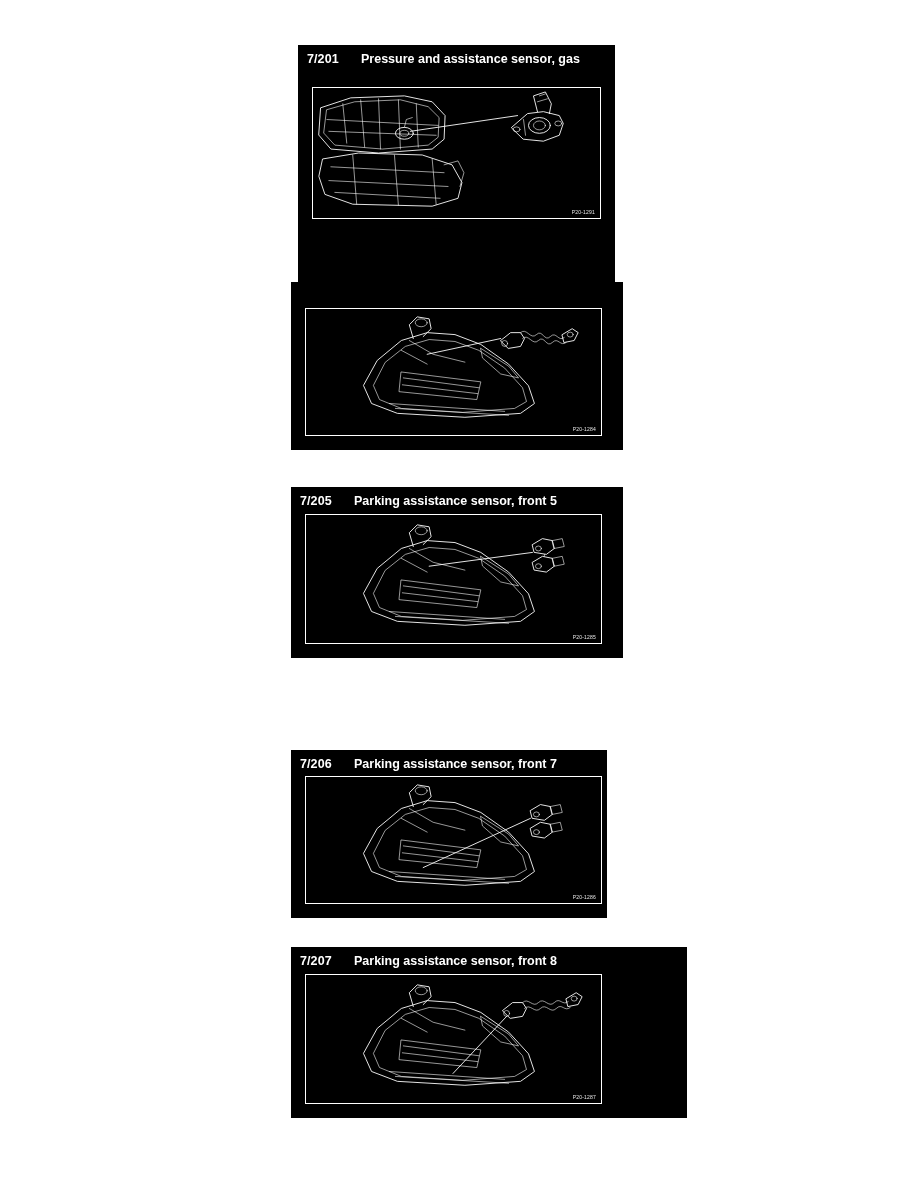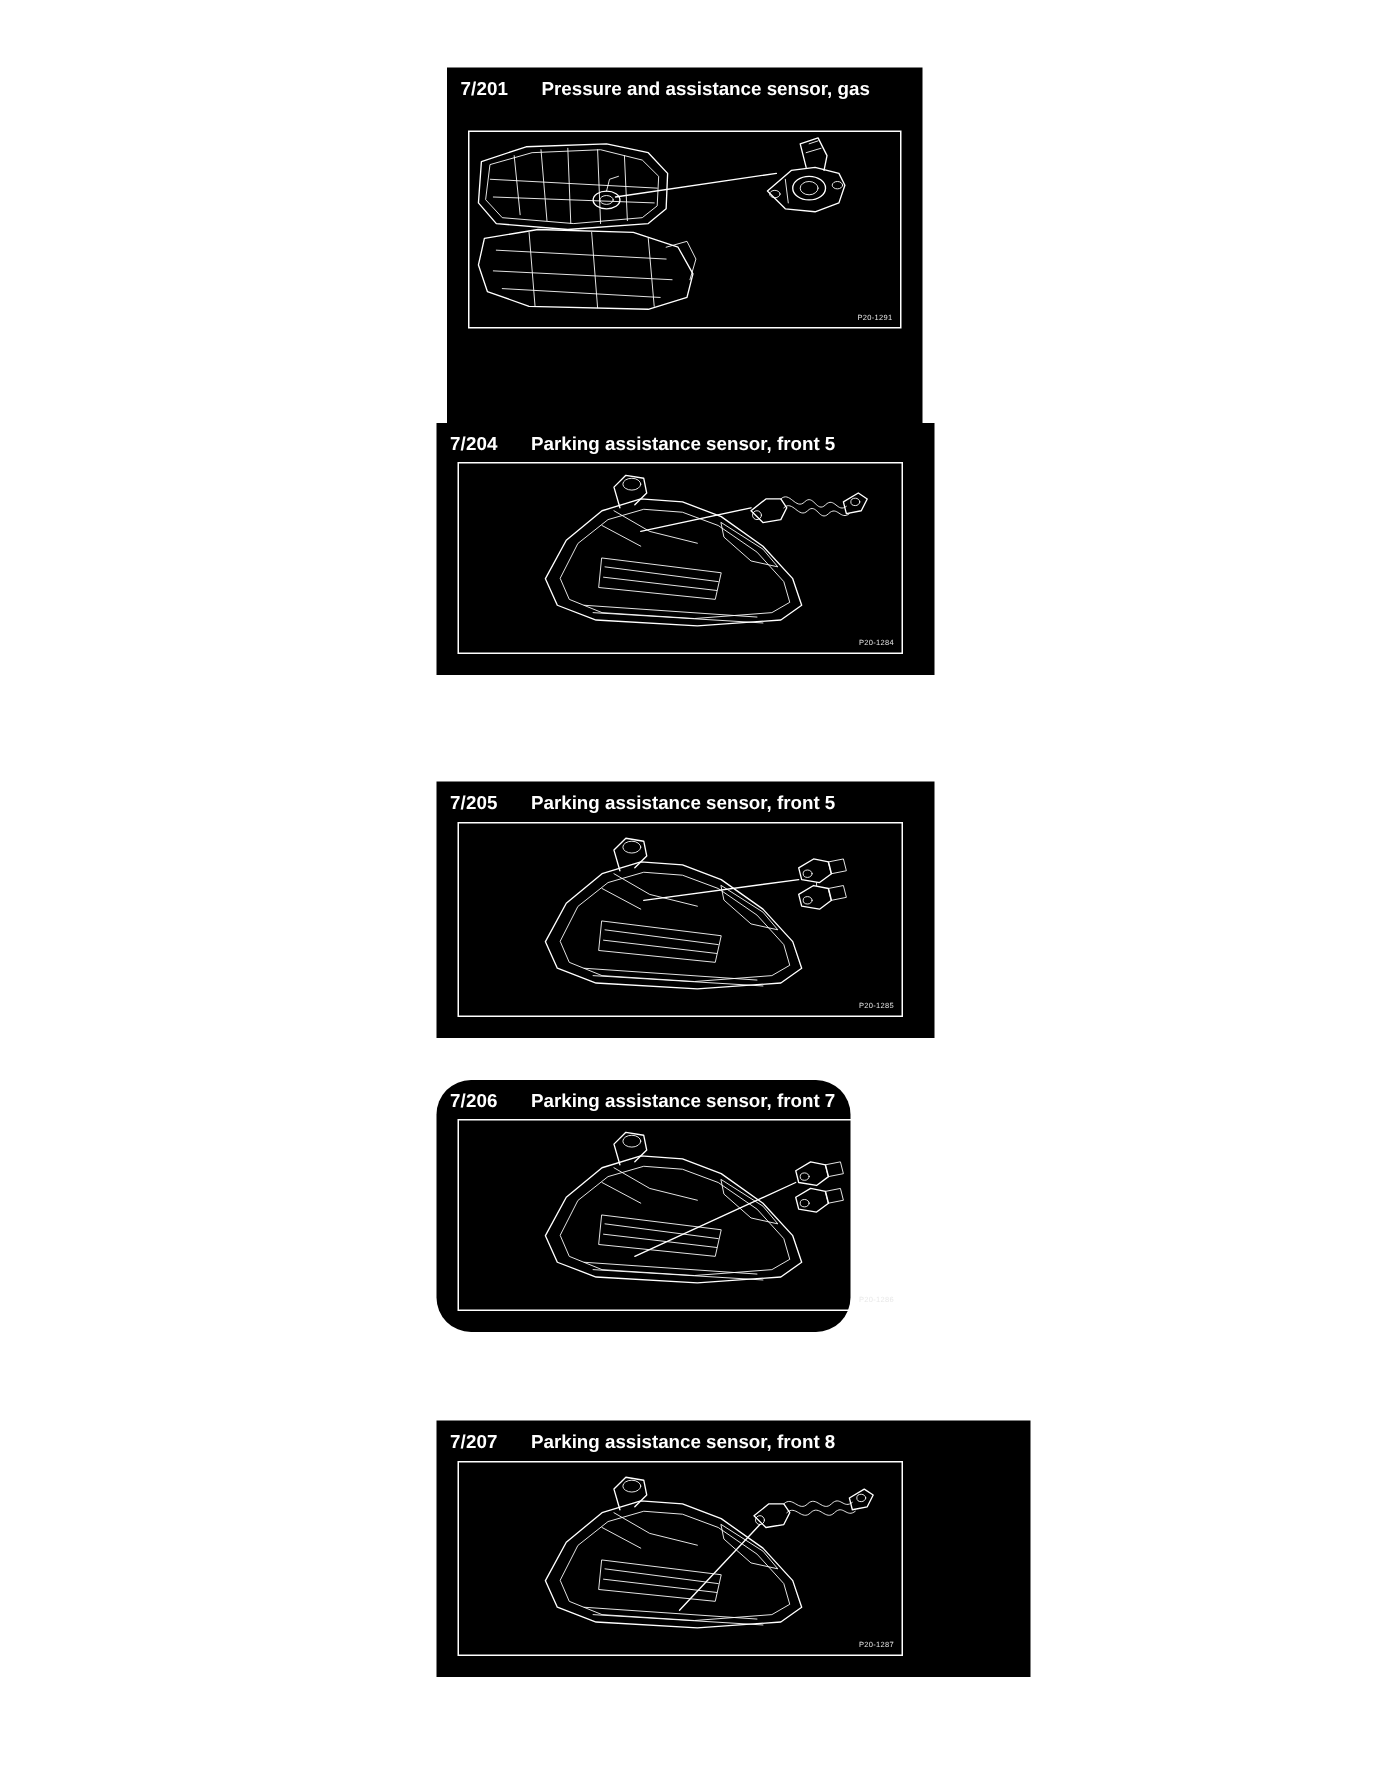--- a/index.html
+++ b/index.html
@@ -132,24 +132,20 @@
 
         <path d="M226 24 L222 8 L234 4 L240 16 L238 26"></path>
         <path class="thin" d="M228 8 L234 6"></path>
         <path class="thin" d="M226 14 L236 11"></path>
       </svg>
       <span class="art-code">P20-1291</span>
     </div>
   </div>
 
   <div class="figure" style="left:291px; top:282px; width:332px; height:168px;">
-    <div class="fig-header">
-      <span class="fig-code">7/204</span>
-      <span class="fig-title">Parking assistance sensor, front 5</span>
-    </div>
     <div class="fig-art" style="left:14px; top:26px; width:297px; height:128px;">
       <svg class="art-svg" viewBox="0 0 297 128" preserveAspectRatio="none">
 
         <path d="M72 52 L96 32 L122 24 L150 26 L176 36 L204 56 L224 78 L230 96 L216 106 L160 110 L92 106 L66 96 L58 78 Z"></path>
         <path class="thin" d="M80 54 L100 38 L124 31 L150 33 L174 42 L200 60 L218 80 L222 94 L210 101 L158 105 L96 101 L74 92 L68 78 Z"></path>
 
         <path class="thin" d="M96 64 L176 74 L172 92 L94 84 Z"></path>
         <path class="thin" d="M98 70 L174 80"></path>
         <path class="thin" d="M97 77 L173 86"></path>
 
@@ -170,21 +166,21 @@
         <ellipse class="thin" cx="200" cy="35" rx="3" ry="3"></ellipse>
         <path class="thin" d="M216 24 C222 18 226 32 232 26 C238 20 240 34 246 28 C252 22 254 34 260 29"></path>
         <path class="thin" d="M218 30 C224 24 228 38 234 32 C240 26 242 40 248 34 C254 28 256 39 262 34"></path>
         <path d="M258 26 L268 20 L274 24 L270 32 L260 34 Z"></path>
         <ellipse class="thin" cx="266" cy="26" rx="3" ry="2.5"></ellipse>
       </svg>
       <span class="art-code">P20-1284</span>
     </div>
   </div>
 
-  <div class="figure" style="left:291px; top:521px; width:332px; height:171px;">
+  <div class="figure" style="left:291px; top:487px; width:332px; height:171px;">
     <div class="fig-header">
       <span class="fig-code">7/205</span>
       <span class="fig-title">Parking assistance sensor, front 5</span>
     </div>
     <div class="fig-art" style="left:14px; top:27px; width:297px; height:130px;">
       <svg class="art-svg" viewBox="0 0 297 130" preserveAspectRatio="none">
         <path d="M72 54 L96 34 L122 26 L150 28 L176 38 L204 58 L224 80 L230 98 L216 108 L160 112 L92 108 L66 98 L58 80 Z"></path>
         <path class="thin" d="M80 56 L100 40 L124 33 L150 35 L174 44 L200 62 L218 82 L222 96 L210 103 L158 107 L96 103 L74 94 L68 80 Z"></path>
         <path class="thin" d="M96 66 L176 76 L172 94 L94 86 Z"></path>
         <path class="thin" d="M98 72 L174 82"></path>
@@ -204,21 +200,21 @@
         <path class="thin" d="M248 26 L258 24 L260 32 L250 34 Z"></path>
         <path d="M228 48 L238 42 L248 44 L250 52 L242 58 L230 56 Z"></path>
         <ellipse class="thin" cx="234" cy="52" rx="3" ry="2.5"></ellipse>
         <path class="thin" d="M248 44 L258 42 L260 50 L250 52 Z"></path>
         <path class="thin" d="M240 40 L240 42"></path>
       </svg>
       <span class="art-code">P20-1285</span>
     </div>
   </div>
 
-  <div class="figure" style="left:291px; top:720px; width:276px; height:168px;border-radius:23px;">
+  <div class="figure" style="left:291px; top:750px; width:316px; height:168px;">
     <div class="fig-header">
       <span class="fig-code">7/206</span>
       <span class="fig-title">Parking assistance sensor, front 7</span>
     </div>
     <div class="fig-art" style="left:14px; top:26px; width:297px; height:128px;">
       <svg class="art-svg" viewBox="0 0 297 128" preserveAspectRatio="none">
         <path d="M72 52 L96 32 L122 24 L150 26 L176 36 L204 56 L224 78 L230 96 L216 106 L160 110 L92 106 L66 96 L58 78 Z"></path>
         <path class="thin" d="M80 54 L100 38 L124 31 L150 33 L174 42 L200 60 L218 80 L222 94 L210 101 L158 105 L96 101 L74 92 L68 78 Z"></path>
         <path class="thin" d="M96 64 L176 74 L172 92 L94 84 Z"></path>
         <path class="thin" d="M98 70 L174 80"></path>

